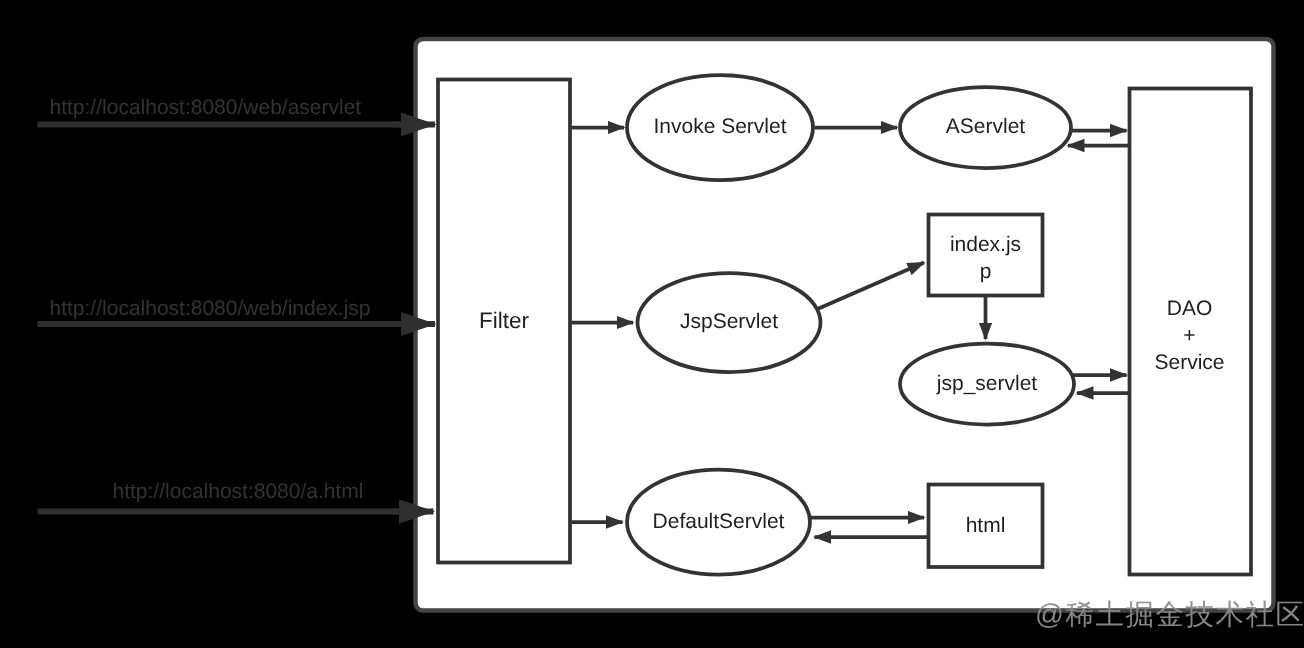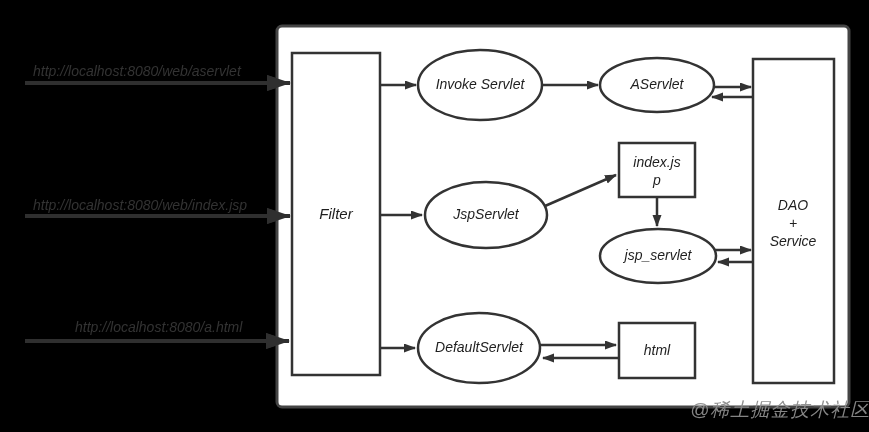--- a/index.html
+++ b/index.html
@@ -2,21 +2,20 @@
 <html><head>
 <meta charset="utf-8">
 <style>
   html, body { margin: 0; padding: 0; background: #000; }
   .stage {
     position: relative;
     width: 869px; height: 432px;
     background: #000;
     overflow: hidden;
     font-family: "Liberation Sans", sans-serif;
-    font-style: italic;
   }
   svg text { font-family: "Liberation Sans", sans-serif; }
   .node-label { font-size: 14px; fill: #1f1f1f; }
   .filter-label { font-size: 15px; fill: #1f1f1f; }
   .request-label { font-size: 14px; fill: #333333; }
   .watermark-text { font-size: 19px; fill: #8c8c8c; opacity: 0.95; letter-spacing: 1px; }
 </style>
 </head>
 <body>
 

